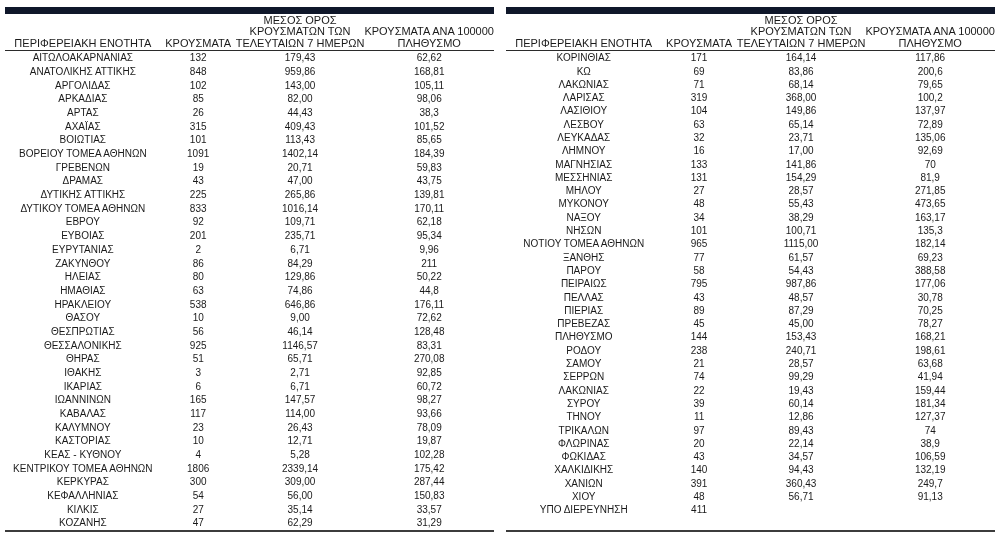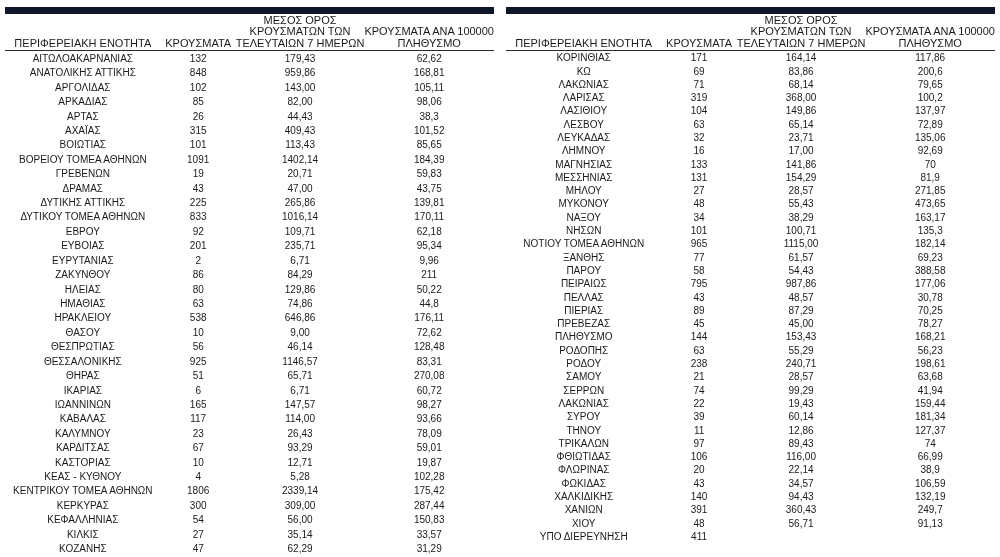--- a/index.html
+++ b/index.html
@@ -212,20 +212,26 @@
           <td>1146,57</td>
           <td>83,31</td>
         </tr>
         <tr>
           <td>ΘΗΡΑΣ</td>
           <td>51</td>
           <td>65,71</td>
           <td>270,08</td>
         </tr>
         <tr>
+          <td>ΙΘΑΚΗΣ</td>
+          <td>3</td>
+          <td>2,71</td>
+          <td>92,85</td>
+        </tr>
+        <tr>
           <td>ΙΚΑΡΙΑΣ</td>
           <td>6</td>
           <td>6,71</td>
           <td>60,72</td>
         </tr>
         <tr>
           <td>ΙΩΑΝΝΙΝΩΝ</td>
           <td>165</td>
           <td>147,57</td>
           <td>98,27</td>
@@ -234,26 +240,20 @@
           <td>ΚΑΒΑΛΑΣ</td>
           <td>117</td>
           <td>114,00</td>
           <td>93,66</td>
         </tr>
         <tr>
           <td>ΚΑΛΥΜΝΟΥ</td>
           <td>23</td>
           <td>26,43</td>
           <td>78,09</td>
-        </tr>
-        <tr>
-          <td>ΚΑΡΔΙΤΣΑΣ</td>
-          <td>67</td>
-          <td>93,29</td>
-          <td>59,01</td>
         </tr>
         <tr>
           <td>ΚΑΣΤΟΡΙΑΣ</td>
           <td>10</td>
           <td>12,71</td>
           <td>19,87</td>
         </tr>
         <tr>
           <td>ΚΕΑΣ - ΚΥΘΝΟΥ</td>
           <td>4</td>
@@ -446,26 +446,20 @@
           <td>45,00</td>
           <td>78,27</td>
         </tr>
         <tr>
           <td>ΠΛΗΘΥΣΜΟ</td>
           <td>144</td>
           <td>153,43</td>
           <td>168,21</td>
         </tr>
         <tr>
-          <td>ΡΟΔΟΠΗΣ</td>
-          <td>63</td>
-          <td>55,29</td>
-          <td>56,23</td>
-        </tr>
-        <tr>
           <td>ΡΟΔΟΥ</td>
           <td>238</td>
           <td>240,71</td>
           <td>198,61</td>
         </tr>
         <tr>
           <td>ΣΑΜΟΥ</td>
           <td>21</td>
           <td>28,57</td>
           <td>63,68</td>
@@ -492,26 +486,20 @@
           <td>ΤΗΝΟΥ</td>
           <td>11</td>
           <td>12,86</td>
           <td>127,37</td>
         </tr>
         <tr>
           <td>ΤΡΙΚΑΛΩΝ</td>
           <td>97</td>
           <td>89,43</td>
           <td>74</td>
-        </tr>
-        <tr>
-          <td>ΦΘΙΩΤΙΔΑΣ</td>
-          <td>106</td>
-          <td>116,00</td>
-          <td>66,99</td>
         </tr>
         <tr>
           <td>ΦΛΩΡΙΝΑΣ</td>
           <td>20</td>
           <td>22,14</td>
           <td>38,9</td>
         </tr>
         <tr>
           <td>ΦΩΚΙΔΑΣ</td>
           <td>43</td>

